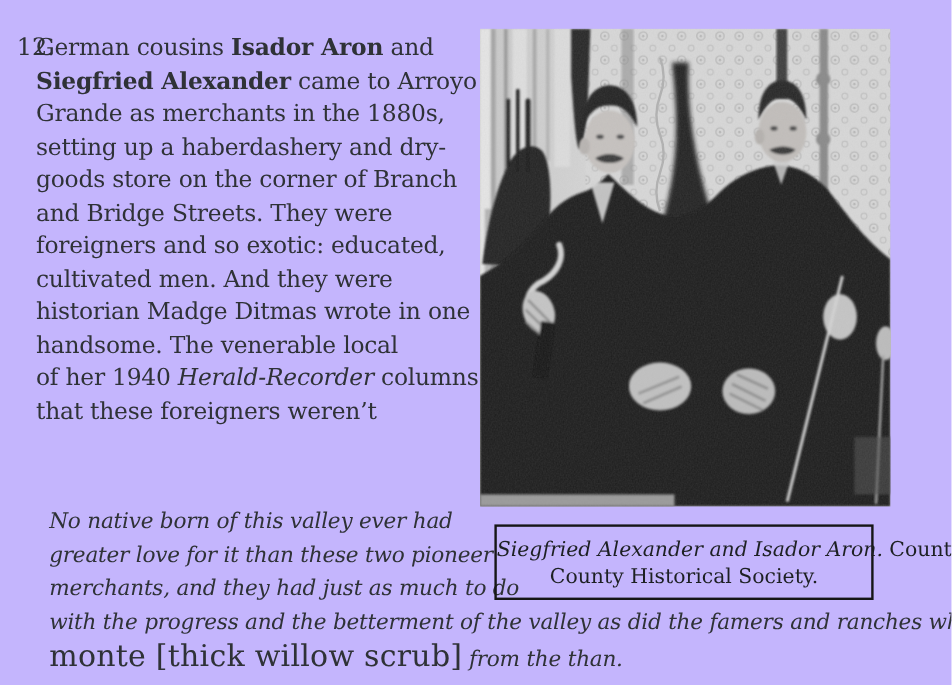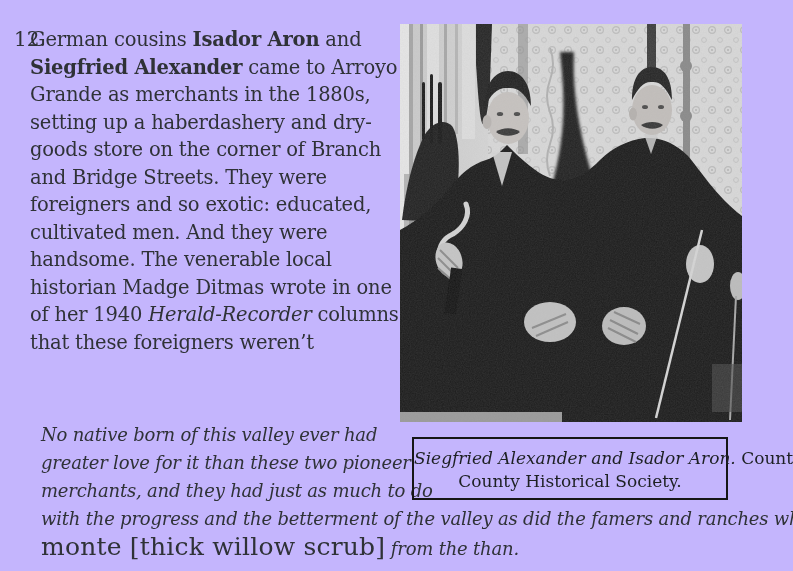--- a/index.html
+++ b/index.html
@@ -46,22 +46,22 @@
 
   <div class="body-lines">
       <div class="line"><span class="seg normal">German cousins </span><span class="seg bold">Isador Aron</span><span class="seg normal"> and</span></div>
       <div class="line"><span class="seg bold">Siegfried Alexander</span><span class="seg normal"> came to Arroyo</span></div>
       <div class="line"><span class="seg normal">Grande as merchants in the 1880s,</span></div>
       <div class="line"><span class="seg normal">setting up a haberdashery and dry-</span></div>
       <div class="line"><span class="seg normal">goods store on the corner of Branch</span></div>
       <div class="line"><span class="seg normal">and Bridge Streets. They were</span></div>
       <div class="line"><span class="seg normal">foreigners and so exotic: educated,</span></div>
       <div class="line"><span class="seg normal">cultivated men. And they were</span></div>
+      <div class="line"><span class="seg normal">historian Madge Ditmas wrote in one</span></div>
       <div class="line"><span class="seg normal">handsome. The venerable local</span></div>
-      <div class="line"><span class="seg normal">historian Madge Ditmas wrote in one</span></div>
       <div class="line"><span class="seg normal">of her 1940 </span><span class="seg italic">Herald-Recorder</span><span class="seg normal"> columns</span></div>
       <div class="line"><span class="seg normal">that these foreigners weren’t</span></div>
     </div>
 
   <div class="quote-lines">
       <div class="line"><span class="seg italic">No native born of this valley ever had</span></div>
       <div class="line"><span class="seg italic">greater love for it than these two pioneer</span></div>
       <div class="line"><span class="seg italic">merchants, and they had just as much to do</span></div>
       <div class="line"><span class="seg italic">with the progress and the betterment of the valley as did the famers and ranches who cleared the</span></div>
       <div class="line"><span class="seg normal">monte [thick willow scrub]</span><span class="seg italic"> from the than.</span></div>

